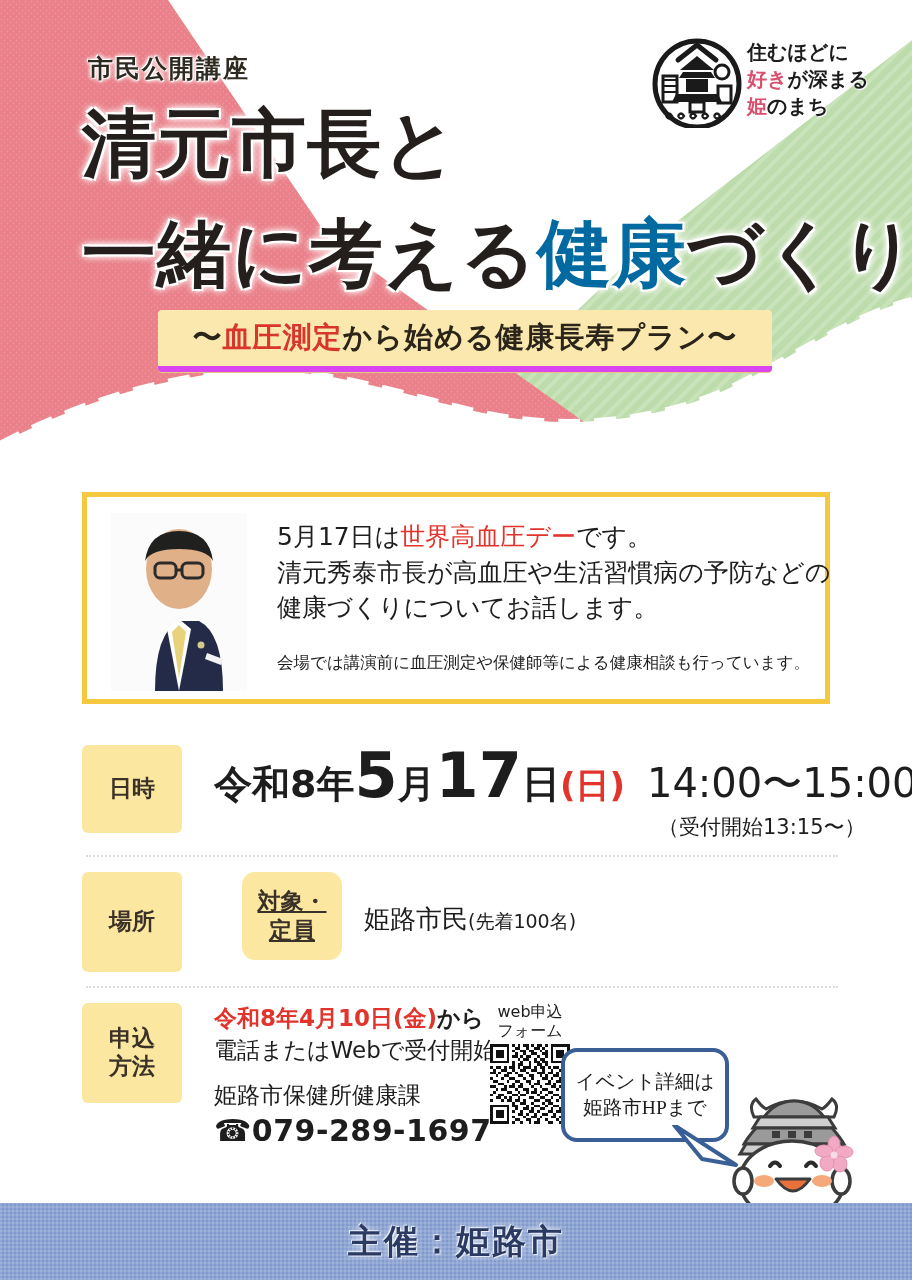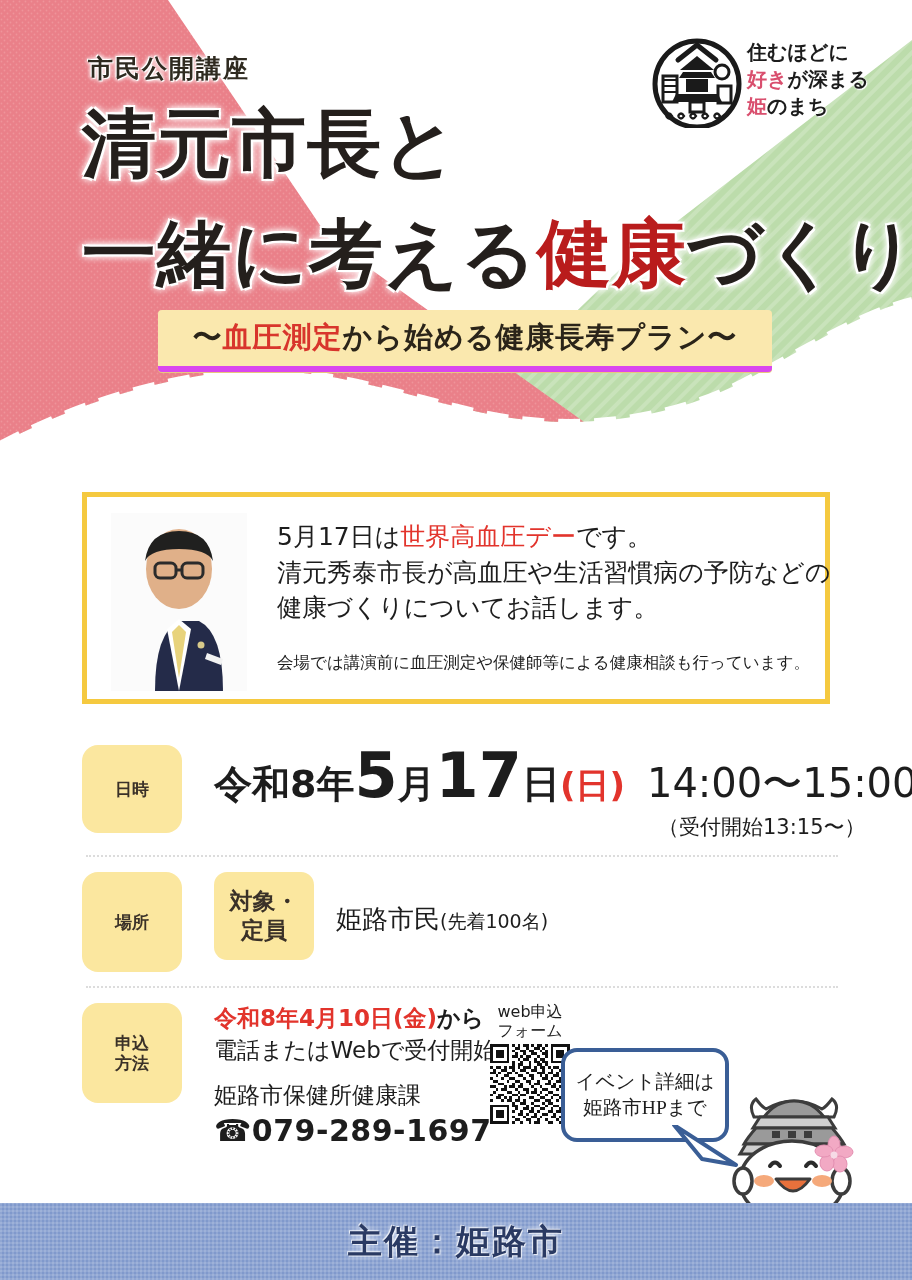--- a/index.html
+++ b/index.html
@@ -29,21 +29,21 @@
     font-size:74px;font-weight:bold;letter-spacing:1px;color:#241f1c;
     text-shadow:0 0 10px #fff,0 0 10px #fff,0 0 7px #fff,2px 2px 0 #fff,-2px -2px 0 #fff,2px -2px 0 #fff,-2px 2px 0 #fff;
     white-space:nowrap;
   }
   .title2{
     position:absolute;left:82px;top:205px;
     font-size:74px;font-weight:bold;letter-spacing:1px;color:#241f1c;
     text-shadow:0 0 10px #fff,0 0 10px #fff,0 0 7px #fff,2px 2px 0 #fff,-2px -2px 0 #fff,2px -2px 0 #fff,-2px 2px 0 #fff;
     white-space:nowrap;
   }
-  .title2 .green{color:#b91c1c;}
+  .title2 .green{color:#0369a1;}
 
   
   .ribbon{
     position:absolute;left:158px;top:310px;width:614px;height:56px;
     background:#fae8ae;border-bottom:6px solid #d946ef;
     border-radius:4px;
     display:flex;align-items:center;justify-content:center;
     box-shadow:0 1px 0 #e8c77c;
   }
   .ribbon-txt{font-size:29px;font-weight:bold;color:#2a2419;letter-spacing:1px;white-space:nowrap;}
@@ -68,23 +68,23 @@
   }
   .info-lines{position:absolute;left:190px;top:22px;right:14px;}
   .il{font-size:25px;color:#1d1d1d;line-height:1.42;letter-spacing:0px;white-space:nowrap;}
   .il .red{color:#e2342c;}
   .il-small{font-size:16.5px;color:#1d1d1d;margin-top:26px;letter-spacing:0px;white-space:nowrap;}
 
   
   .rows{position:absolute;left:82px;top:745px;width:760px;}
   .row{position:relative;display:flex;align-items:flex-start;}
   .chip{
-    flex:0 0 auto;width:100px;min-height:88px;background:#fbe79f;border-radius:16px;
+    flex:0 0 auto;width:100px;min-height:88px;background:#fbe79f;border-radius:6px;
     display:flex;align-items:center;justify-content:center;
-    font-size:17px;font-weight:bold;color:#3a3128;line-height:1.2;text-align:center;
+    font-size:23px;font-weight:bold;color:#3a3128;line-height:1.2;text-align:center;
   }
   .chip.tall{min-height:100px;}
   .rowbody{flex:1 1 auto;padding-left:32px;}
   .divider{height:1px;border-top:2px dotted #dcdcdc;margin:14px 4px 14px 4px;}
 
   
   .daterow{display:flex;align-items:baseline;white-space:nowrap;}
   .d-era{font-size:38px;font-weight:bold;color:#1d1d1d;}
   .d-big{font-size:62px;font-weight:bold;color:#1d1d1d;line-height:1;}
   .d-mid{font-size:38px;font-weight:bold;color:#1d1d1d;}
@@ -95,21 +95,22 @@
   
   .placewrap{display:flex;align-items:flex-start;}
   .placeleft{width:250px;}
   .p1{font-size:27px;color:#1d1d1d;font-weight:500;letter-spacing:0px;white-space:nowrap;}
   .p2{font-size:23px;color:#1d1d1d;margin-top:4px;white-space:nowrap;}
   .p3{font-size:19px;color:#1d1d1d;margin-top:6px;white-space:nowrap;}
   .target-chip{
     flex:0 0 auto;width:100px;min-height:88px;background:#fbe79f;border-radius:13px;
     display:flex;align-items:center;justify-content:center;
     font-size:23px;font-weight:bold;color:#3a3128;line-height:1.25;text-align:center;
-    margin-left:0;
+    margin-left:28px;
+    text-decoration:underline;
   }
   .target-txt{font-size:26px;color:#1d1d1d;margin-left:22px;margin-top:30px;white-space:nowrap;}
   .target-txt .sm{font-size:19px;}
 
   
   .applywrap{display:flex;align-items:flex-start;}
   .applyleft{width:250px;}
   .a-red{font-size:23px;color:#e2342c;font-weight:bold;white-space:nowrap;}
   .a-red .blk{color:#1d1d1d;font-weight:bold;}
   .a-line2{font-size:23px;color:#1d1d1d;margin-top:1px;white-space:nowrap;}

